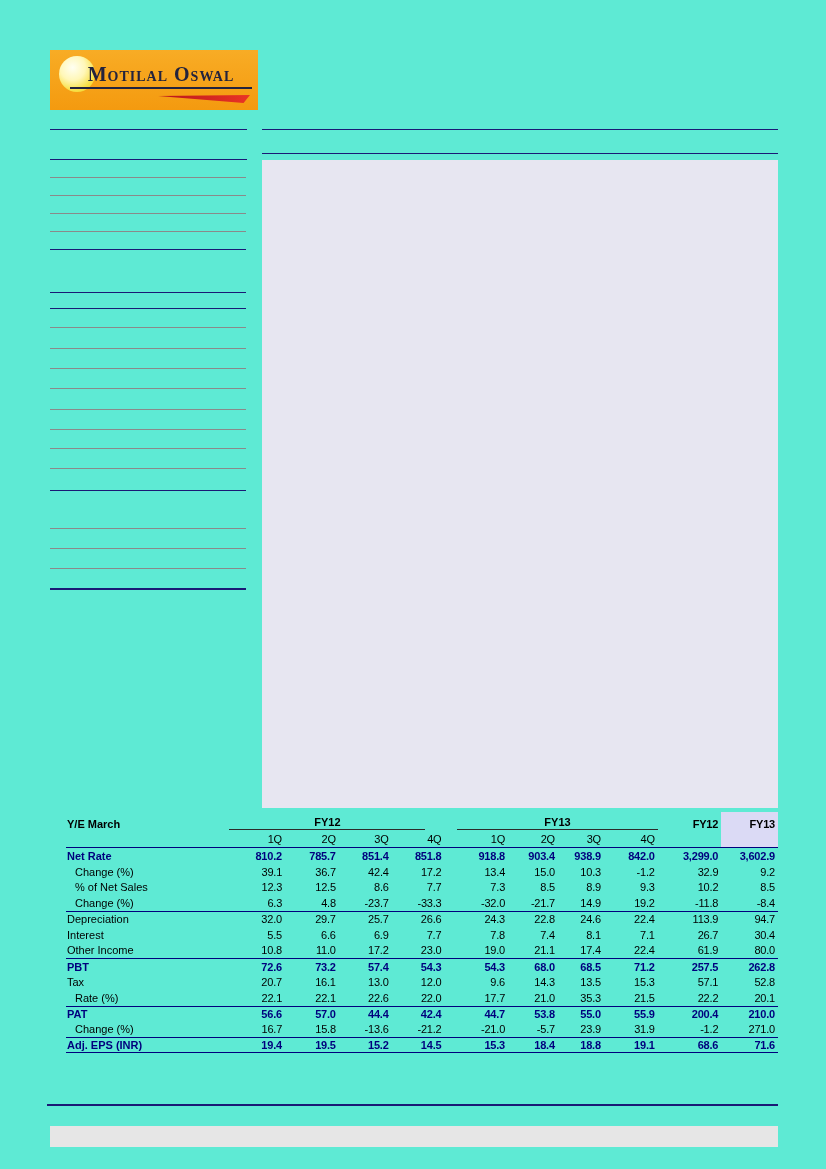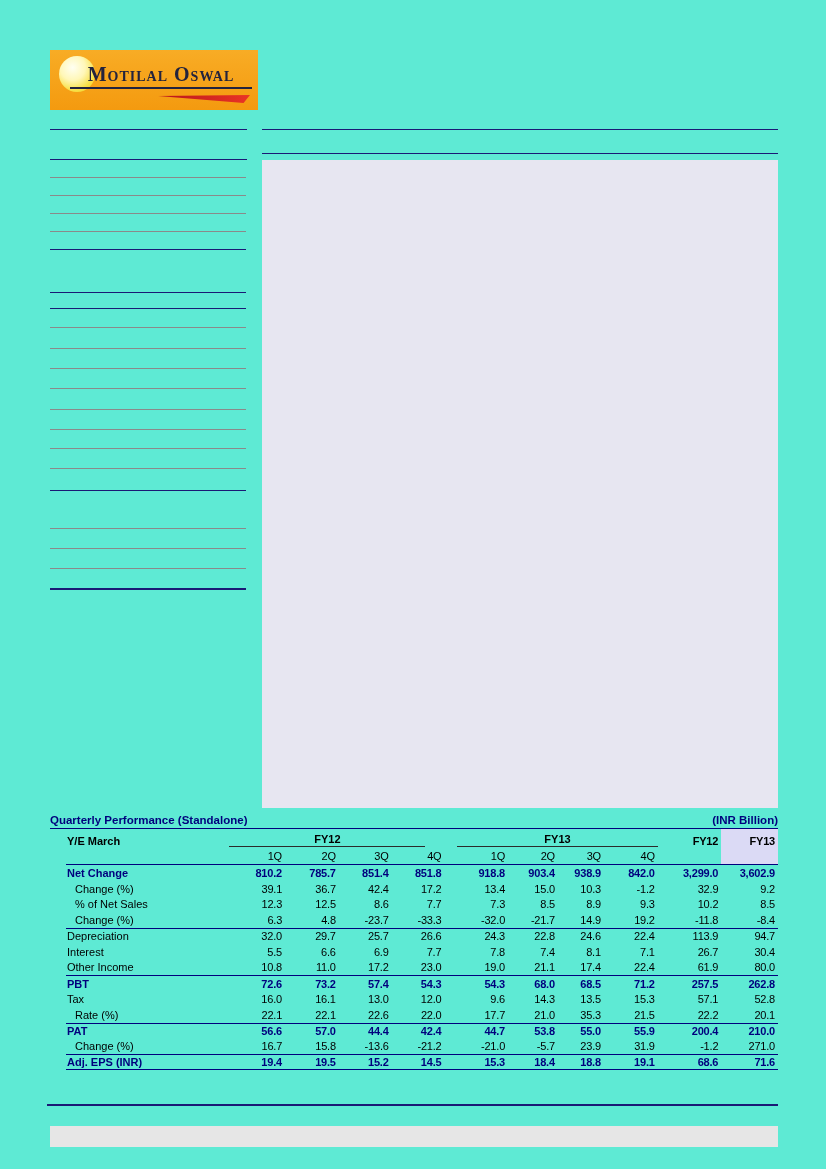--- a/index.html
+++ b/index.html
@@ -89,24 +89,20 @@
       <div class="rule gray" style="left: 50px; top: 468px; width: 196px;"></div>
       <div class="rule navy" style="left: 50px; top: 489.5px; width: 196px;"></div>
       <div class="rule gray" style="left: 50px; top: 528px; width: 196px;"></div>
       <div class="rule gray" style="left: 50px; top: 548px; width: 196px;"></div>
       <div class="rule gray" style="left: 50px; top: 568px; width: 196px;"></div>
       <div class="rule navy" style="left: 50px; top: 588px; width: 196px;"></div>
       <div class="rule navy" style="left: 47px; top: 1104px; width: 731px;"></div>
     </div>
 
   <div class="qtable">
-    <div class="title-row">
-      <span>Quarterly Performance (Standalone)</span>
-      <span>(INR Billion)</span>
-    </div>
     <div class="row hdr1">
       <div class="cell c-label">Y/E March</div>
       <div class="cell grp grp1">
         <div class="grp-inner">FY12</div>
       </div>
       <div class="cell grp grp2">
         <div class="grp-inner">FY13</div>
       </div>
       <div class="cell c-a1 num">FY12</div>
       <div class="cell c-a2 num hl">FY13</div>
@@ -119,21 +115,21 @@
         <div class="cell c-q4 num">4Q</div>
         <div class="cell c-q5 num">1Q</div>
         <div class="cell c-q6 num">2Q</div>
         <div class="cell c-q7 num">3Q</div>
         <div class="cell c-q8 num">4Q</div>
         <div class="cell c-a1"></div>
         <div class="cell c-a2 hl"></div>
       </div>
     <div id="table-body">
         <div class="row boldrow">
-          <div class="cell c-label">Net Change</div>
+          <div class="cell c-label">Net Rate</div>
           <div class="cell c-q1 num">810.2</div>
           <div class="cell c-q2 num">785.7</div>
           <div class="cell c-q3 num">851.4</div>
           <div class="cell c-q4 num">851.8</div>
           <div class="cell c-q5 num">918.8</div>
           <div class="cell c-q6 num">903.4</div>
           <div class="cell c-q7 num">938.9</div>
           <div class="cell c-q8 num">842.0</div>
           <div class="cell c-a1 num">3,299.0</div>
           <div class="cell c-a2 num">3,602.9</div>
@@ -224,21 +220,21 @@
           <div class="cell c-q4 num">54.3</div>
           <div class="cell c-q5 num">54.3</div>
           <div class="cell c-q6 num">68.0</div>
           <div class="cell c-q7 num">68.5</div>
           <div class="cell c-q8 num">71.2</div>
           <div class="cell c-a1 num">257.5</div>
           <div class="cell c-a2 num">262.8</div>
         </div>
         <div class="row">
           <div class="cell c-label">Tax</div>
-          <div class="cell c-q1 num">16.0</div>
+          <div class="cell c-q1 num">20.7</div>
           <div class="cell c-q2 num">16.1</div>
           <div class="cell c-q3 num">13.0</div>
           <div class="cell c-q4 num">12.0</div>
           <div class="cell c-q5 num">9.6</div>
           <div class="cell c-q6 num">14.3</div>
           <div class="cell c-q7 num">13.5</div>
           <div class="cell c-q8 num">15.3</div>
           <div class="cell c-a1 num">57.1</div>
           <div class="cell c-a2 num">52.8</div>
         </div>

